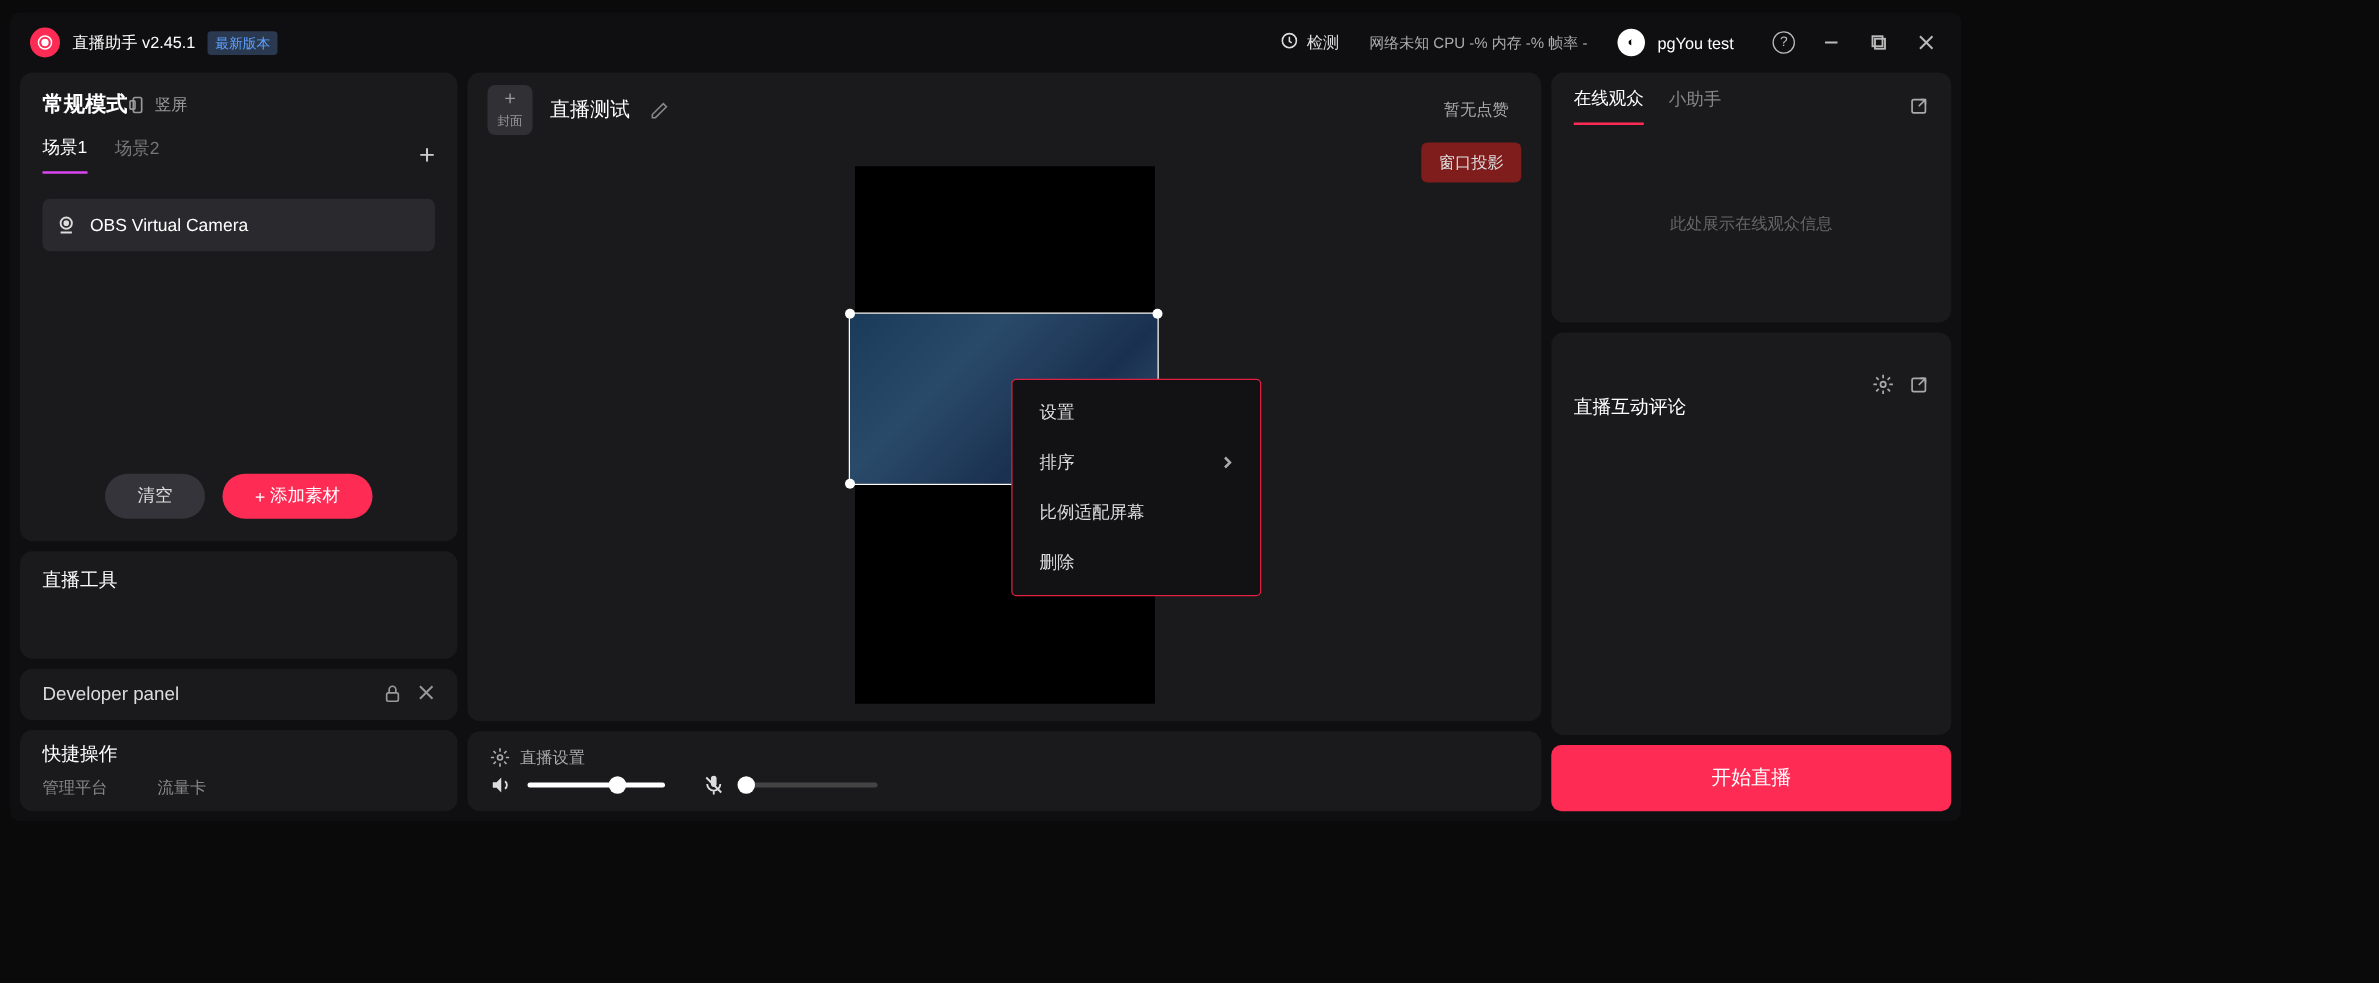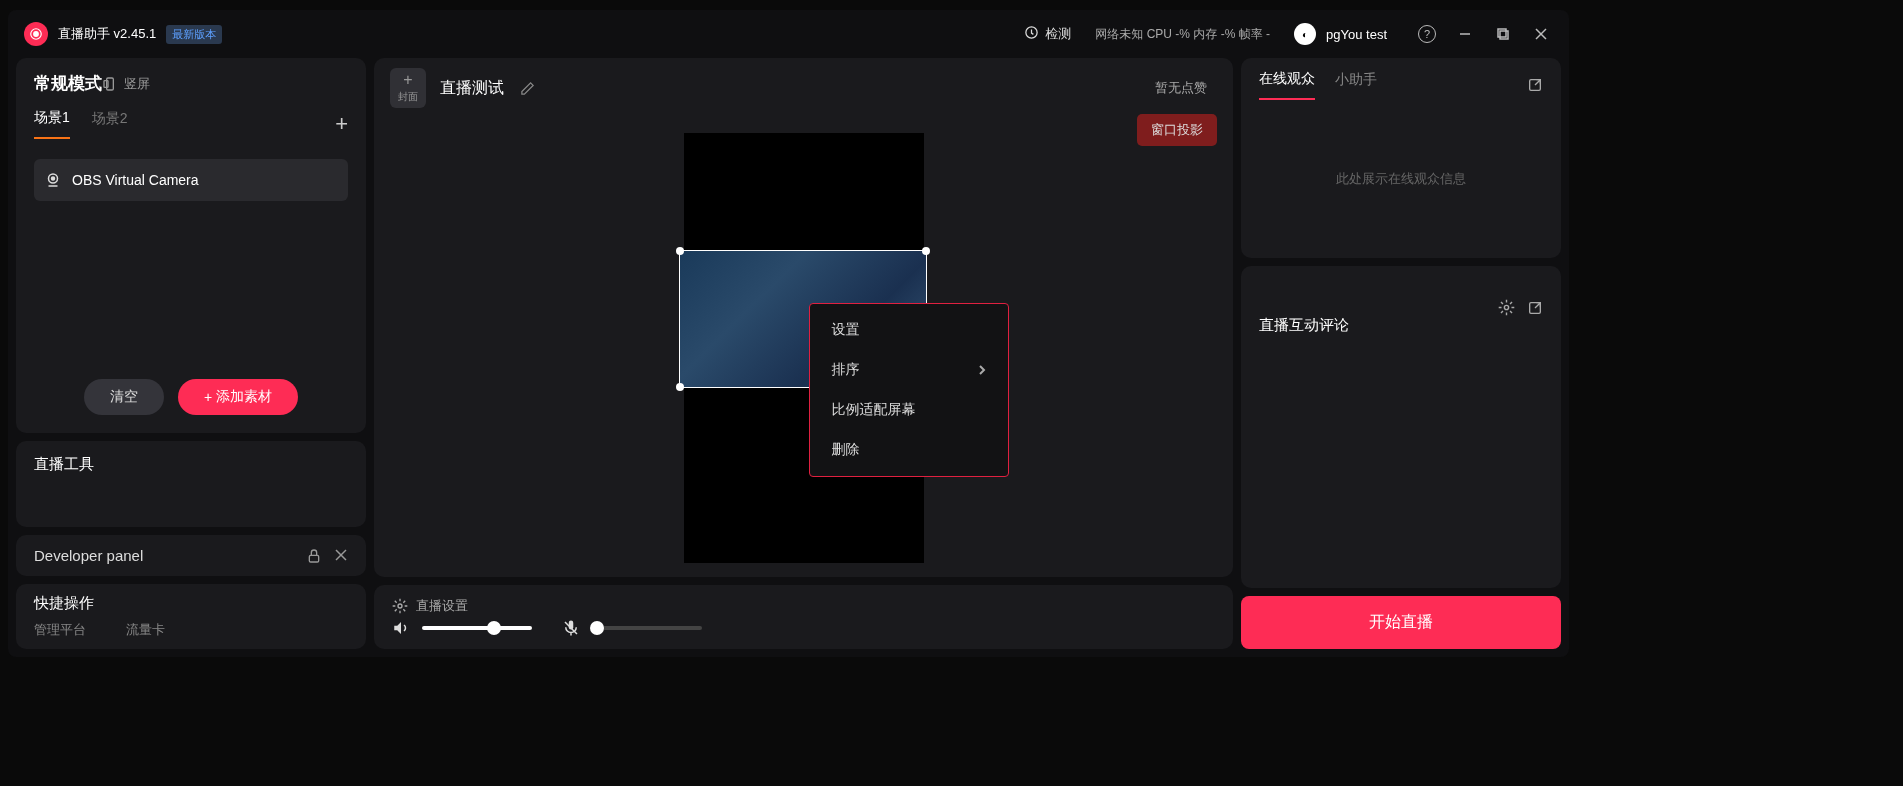--- a/index.html
+++ b/index.html
@@ -34,36 +34,36 @@
 
 
 .left-panel { width: 350px; display: flex; flex-direction: column; gap: 8px; }
 .panel { background: #1a1a1d; border-radius: 10px; }
 .mode-panel { padding: 14px 18px 18px 18px; flex: 1; display: flex; flex-direction: column; }
 .mode-header { display: flex; align-items: center; justify-content: flex-start; margin-bottom: 14px; }
 .mode-title { font-size: 17px; font-weight: 600; color: #fff; }
 .portrait-toggle { display: flex; align-items: center; gap: 6px; color: #999; font-size: 13px; cursor: pointer; }
 .scene-tabs { display: flex; align-items: center; gap: 22px; margin-bottom: 4px; }
 .scene-tab { font-size: 14px; color: #777; padding-bottom: 10px; cursor: pointer; }
-.scene-tab.active { color: #fff; border-bottom: 2px solid #f97316; }
+.scene-tab.active { color: #fff; border-bottom: 2px solid #d946ef; }
 .scene-add { margin-left: auto; color: #ccc; font-size: 22px; cursor: pointer; line-height: 1; }
 .source-list { margin-top: 16px; }
 .source-item { display: flex; align-items: center; gap: 10px; padding: 12px 10px; background: #2a2a2e; border-radius: 6px; cursor: pointer; }
 .source-icon { width: 18px; height: 18px; color: #ddd; }
 .source-label { color: #fff; font-size: 14px; font-weight: 500; }
 .mode-spacer { flex: 1; }
 .mode-actions { display: flex; gap: 14px; justify-content: center; }
 .btn { padding: 9px 26px; border-radius: 20px; font-size: 14px; cursor: pointer; border: none; }
 .btn-clear { background: #34343a; color: #ddd; }
 .btn-add { background: #fe2c55; color: #fff; display: flex; align-items: center; gap: 4px; }
 
 .tools-panel { padding: 14px 18px; height: 86px; }
 .tools-title { font-size: 15px; color: #fff; font-weight: 500; }
 
-.dev-panel { padding: 12px 18px; display: flex; align-items: center; justify-content: space-between; }
+.dev-panel { padding: 12px 18px; display: flex; justify-content: space-between; }
 .dev-label { font-size: 15px; color: #ddd; }
 .dev-icons { display: flex; gap: 12px; color: #999; }
 .lock-icon, .close-x { cursor: pointer; }
 
 .quick-panel { padding: 10px 18px; }
 .quick-row { display: flex; gap: 40px; color: #888; font-size: 13px; margin-top: 8px; }
 .quick-title { font-size: 15px; color: #fff; }
 
 
 .center-panel { flex: 1; display: flex; flex-direction: column; gap: 8px; }

